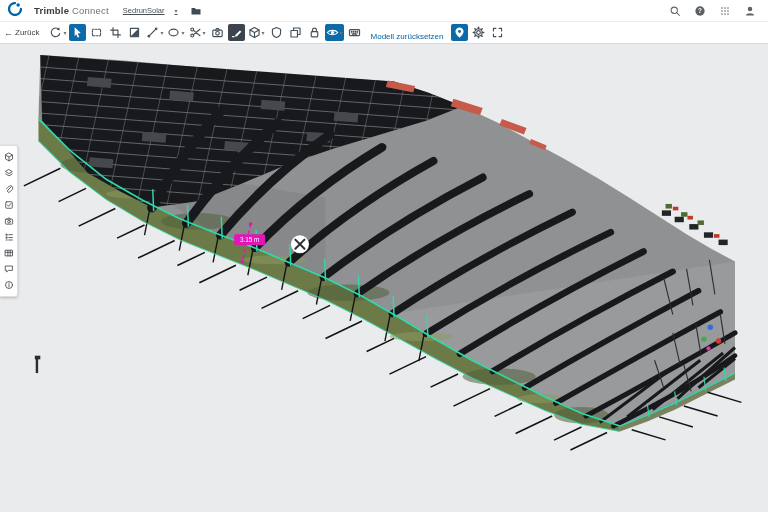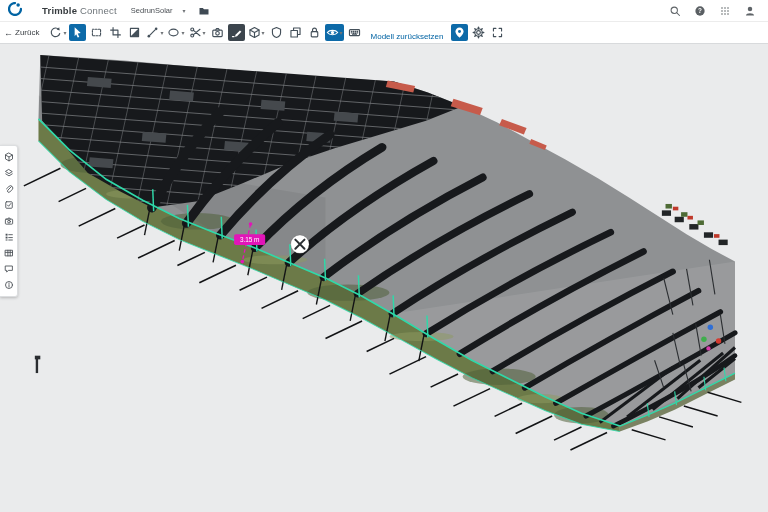--- a/index.html
+++ b/index.html
@@ -3,26 +3,26 @@
 <meta charset="utf-8">
 <style>
   * { margin:0; padding:0; box-sizing:border-box; }
   html,body { width:768px; height:512px; overflow:hidden;
     font-family:"Liberation Sans", sans-serif; background:#eaebec; }
 
   
   .topbar { position:absolute; top:0; left:0; right:0; height:22px;
     background:#fff; border-bottom:1px solid #ececec;
     display:flex; align-items:center; padding:0 8px; z-index:30; }
-  .logo-wrap { display:flex; align-items:center; gap:20px; cursor:pointer; }
+  .logo-wrap { display:flex; align-items:center; gap:12px; cursor:pointer; }
   .brand { font-size:9.5px; letter-spacing:.2px; }
   .brand b { color:#363b3e; font-weight:bold; }
   .brand span { color:#6d7479; font-weight:400; }
   .project { margin-left:14px; font-size:7.5px; color:#4a4f54;
-    display:flex; align-items:center; gap:10px; cursor:pointer; }
+    display:flex; align-items:center; gap:10px; cursor:pointer;text-decoration:underline; }
   .caret { font-size:6px; color:#707478; line-height:1; }
   .folder { margin-left:12px; display:flex; align-items:center; cursor:pointer; }
   .tb-right { margin-left:auto; display:flex; align-items:center; gap:13px;
     padding-right:4px; }
   .tb-right .tbi { display:flex; align-items:center; cursor:pointer; }
 
   
   .toolbar { position:absolute; top:22px; left:0; right:0; height:22px;
     background:#fff; border-bottom:1px solid #d8dadc;
     display:flex; align-items:center; padding:0 4px; z-index:29; }

